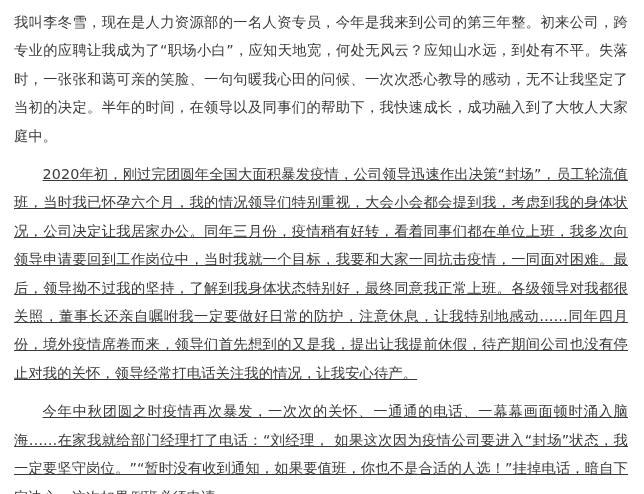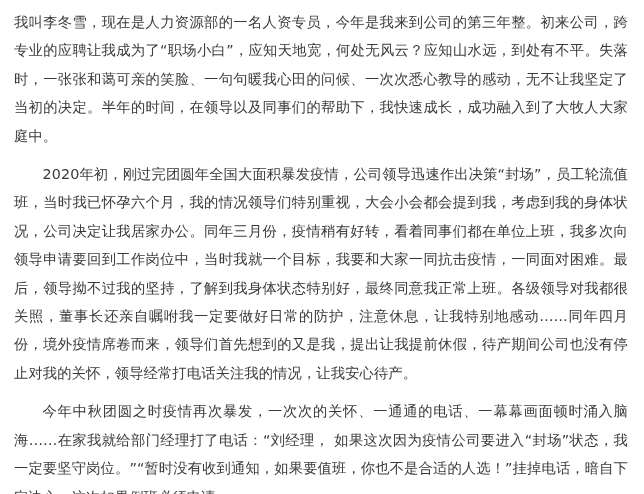--- a/index.html
+++ b/index.html
@@ -25,20 +25,21 @@
     font-size: 14.3px;
     line-height: 28.4px;
     text-align: justify;
     text-justify: inter-ideograph;
     margin: 0 0 2px 0;
     letter-spacing: 0.1px;
     font-weight: 500;
   }
   .para.indent {
     text-indent: 2em;
+    text-decoration: underline;
   }
   .gap {
     height: 8px;
   }
 </style>
 </head>
 <body>
 
 <div class="page">
   <p class="para">我叫李冬雪，现在是人力资源部的一名人资专员，今年是我来到公司的第三年整。初来公司，跨专业的应聘让我成为了“职场小白”，应知天地宽，何处无风云？应知山水远，到处有不平。失落时，一张张和蔼可亲的笑脸、一句句暖我心田的问候、一次次悉心教导的感动，无不让我坚定了当初的决定。半年的时间，在领导以及同事们的帮助下，我快速成长，成功融入到了大牧人大家庭中。</p>

